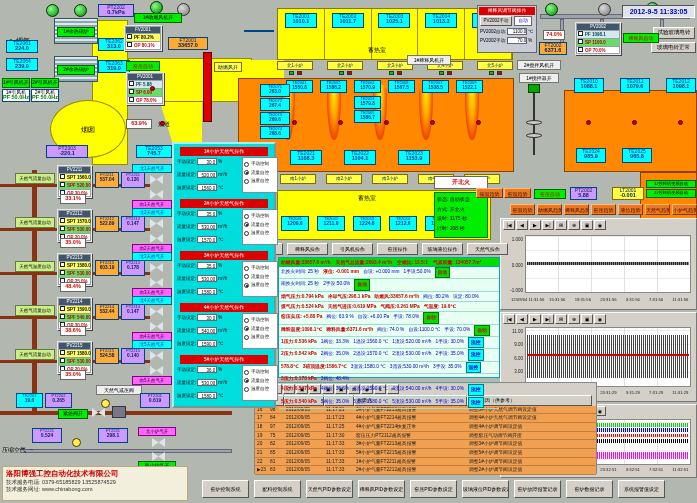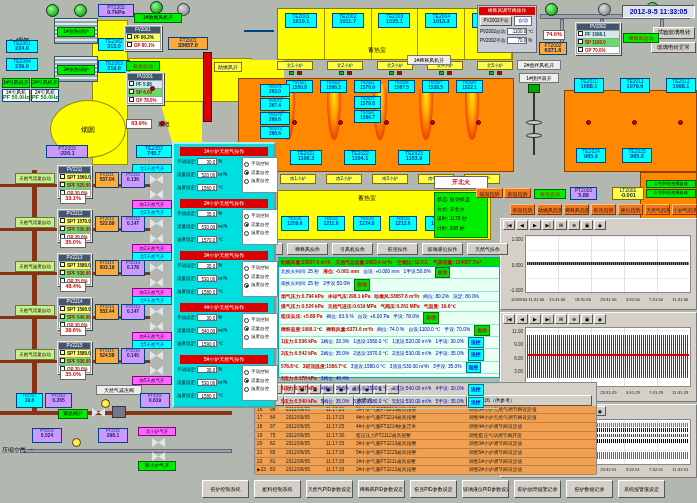--- a/index.html
+++ b/index.html
@@ -1156,20 +1156,25 @@
           <div class="ac1"><span>▶</span><span>23</span></div>
           <div class="ac2">83</div>
           <div class="ac3">2012/09/05</div>
           <div class="ac4">11:17:33</div>
           <div class="ac5">2#小炉气量FT2212超高报警</div>
           <div class="ac6">调整2#小炉调节阀设定值</div>
         </div>
       </div>
   </div>
 
+  <div class="abs company" style="left:2px;top:466px;width:186px;height:35px;">
+    <div class="nm">洛阳博强工控自动化技术有限公司</div>
+    <div class="ln">技术服务电话: 0379-65185829  13525874529</div>
+    <div class="ln">技术服务网址: www.chinabong.com</div>
+  </div>
   <div class="abs" style="left:202px;top:480px;display:flex;gap:5px;">
 
   <div class="btn" style="width:47px;height:18px;font-size:5px;line-height:3.4;">窑炉控制系统</div>
       <div class="btn" style="width:47px;height:18px;font-size:5px;line-height:3.4;">配料控制系统</div>
       <div class="btn" style="width:47px;height:18px;font-size:5px;line-height:3.4;">天然气PID参数设定</div>
       <div class="btn" style="width:47px;height:18px;font-size:5px;line-height:3.4;">稀释风PID参数设定</div>
       <div class="btn" style="width:47px;height:18px;font-size:5px;line-height:3.4;">窑压PID参数设定</div>
       <div class="btn" style="width:47px;height:18px;font-size:5px;line-height:3.4;">玻璃液位PID参数设定</div>
       <div class="btn" style="width:47px;height:18px;font-size:5px;line-height:3.4;">窑炉故障报警记录</div>
       <div class="btn" style="width:47px;height:18px;font-size:5px;line-height:3.4;">窑炉数据记录</div>

